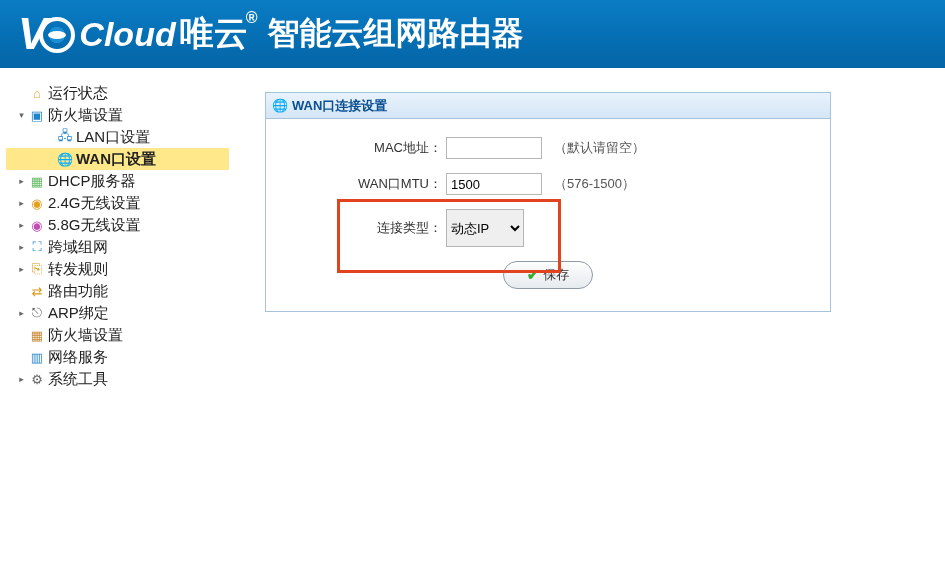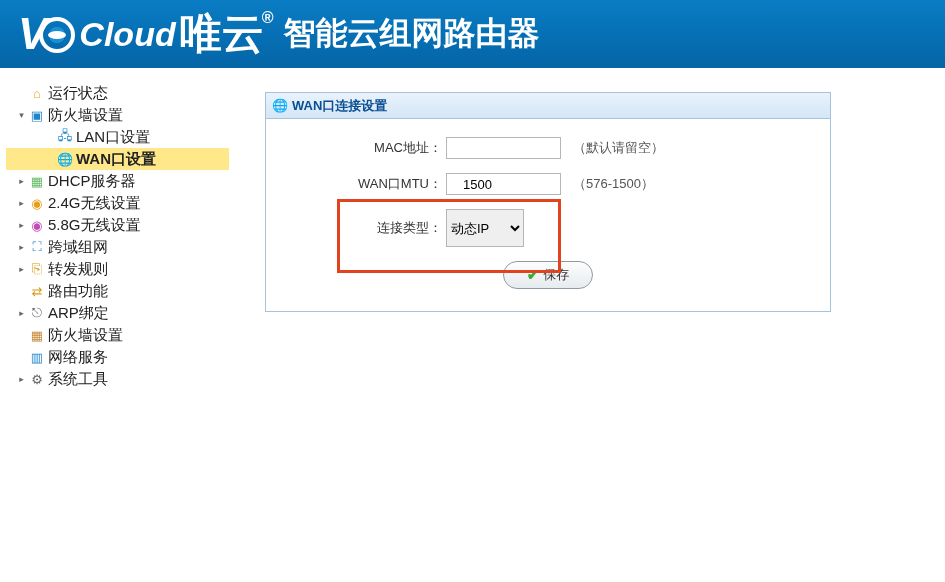--- a/index.html
+++ b/index.html
@@ -48,21 +48,21 @@
     border-radius:50%;
     position:absolute;
   }
   .logo-cloud {
     font-size: 34px;
     font-weight: 900;
     font-style: italic;
     margin-right: 4px;
   }
   .logo-cn {
-    font-size: 42px;
+    font-size: 34px;
     font-weight: 700;
   }
   .logo-reg {
     font-size: 16px;
     vertical-align: top;
     position: relative;
     top: -16px;
     left: -2px;
   }
   .logo-tagline {
@@ -156,23 +156,23 @@
   }
   .form-label {
     width: 150px;
     text-align: right;
     padding-right: 4px;
     color:#333;
   }
   .form-input {
     height: 22px;
     border: 1px solid #b6b6b6;
-    padding: 0 16px;
-    font-size: 13px;
-    width: 115px;
+    padding: 0 4px;
+    font-size: 13px;
+    width: 96px;
   }
   .form-select {
     height: 38px;
     border: 1px solid #b6b6b6;
     font-size: 13px;
     width: 78px;
     background:#efefef;
   }
   .form-hint {
     margin-left: 12px;

